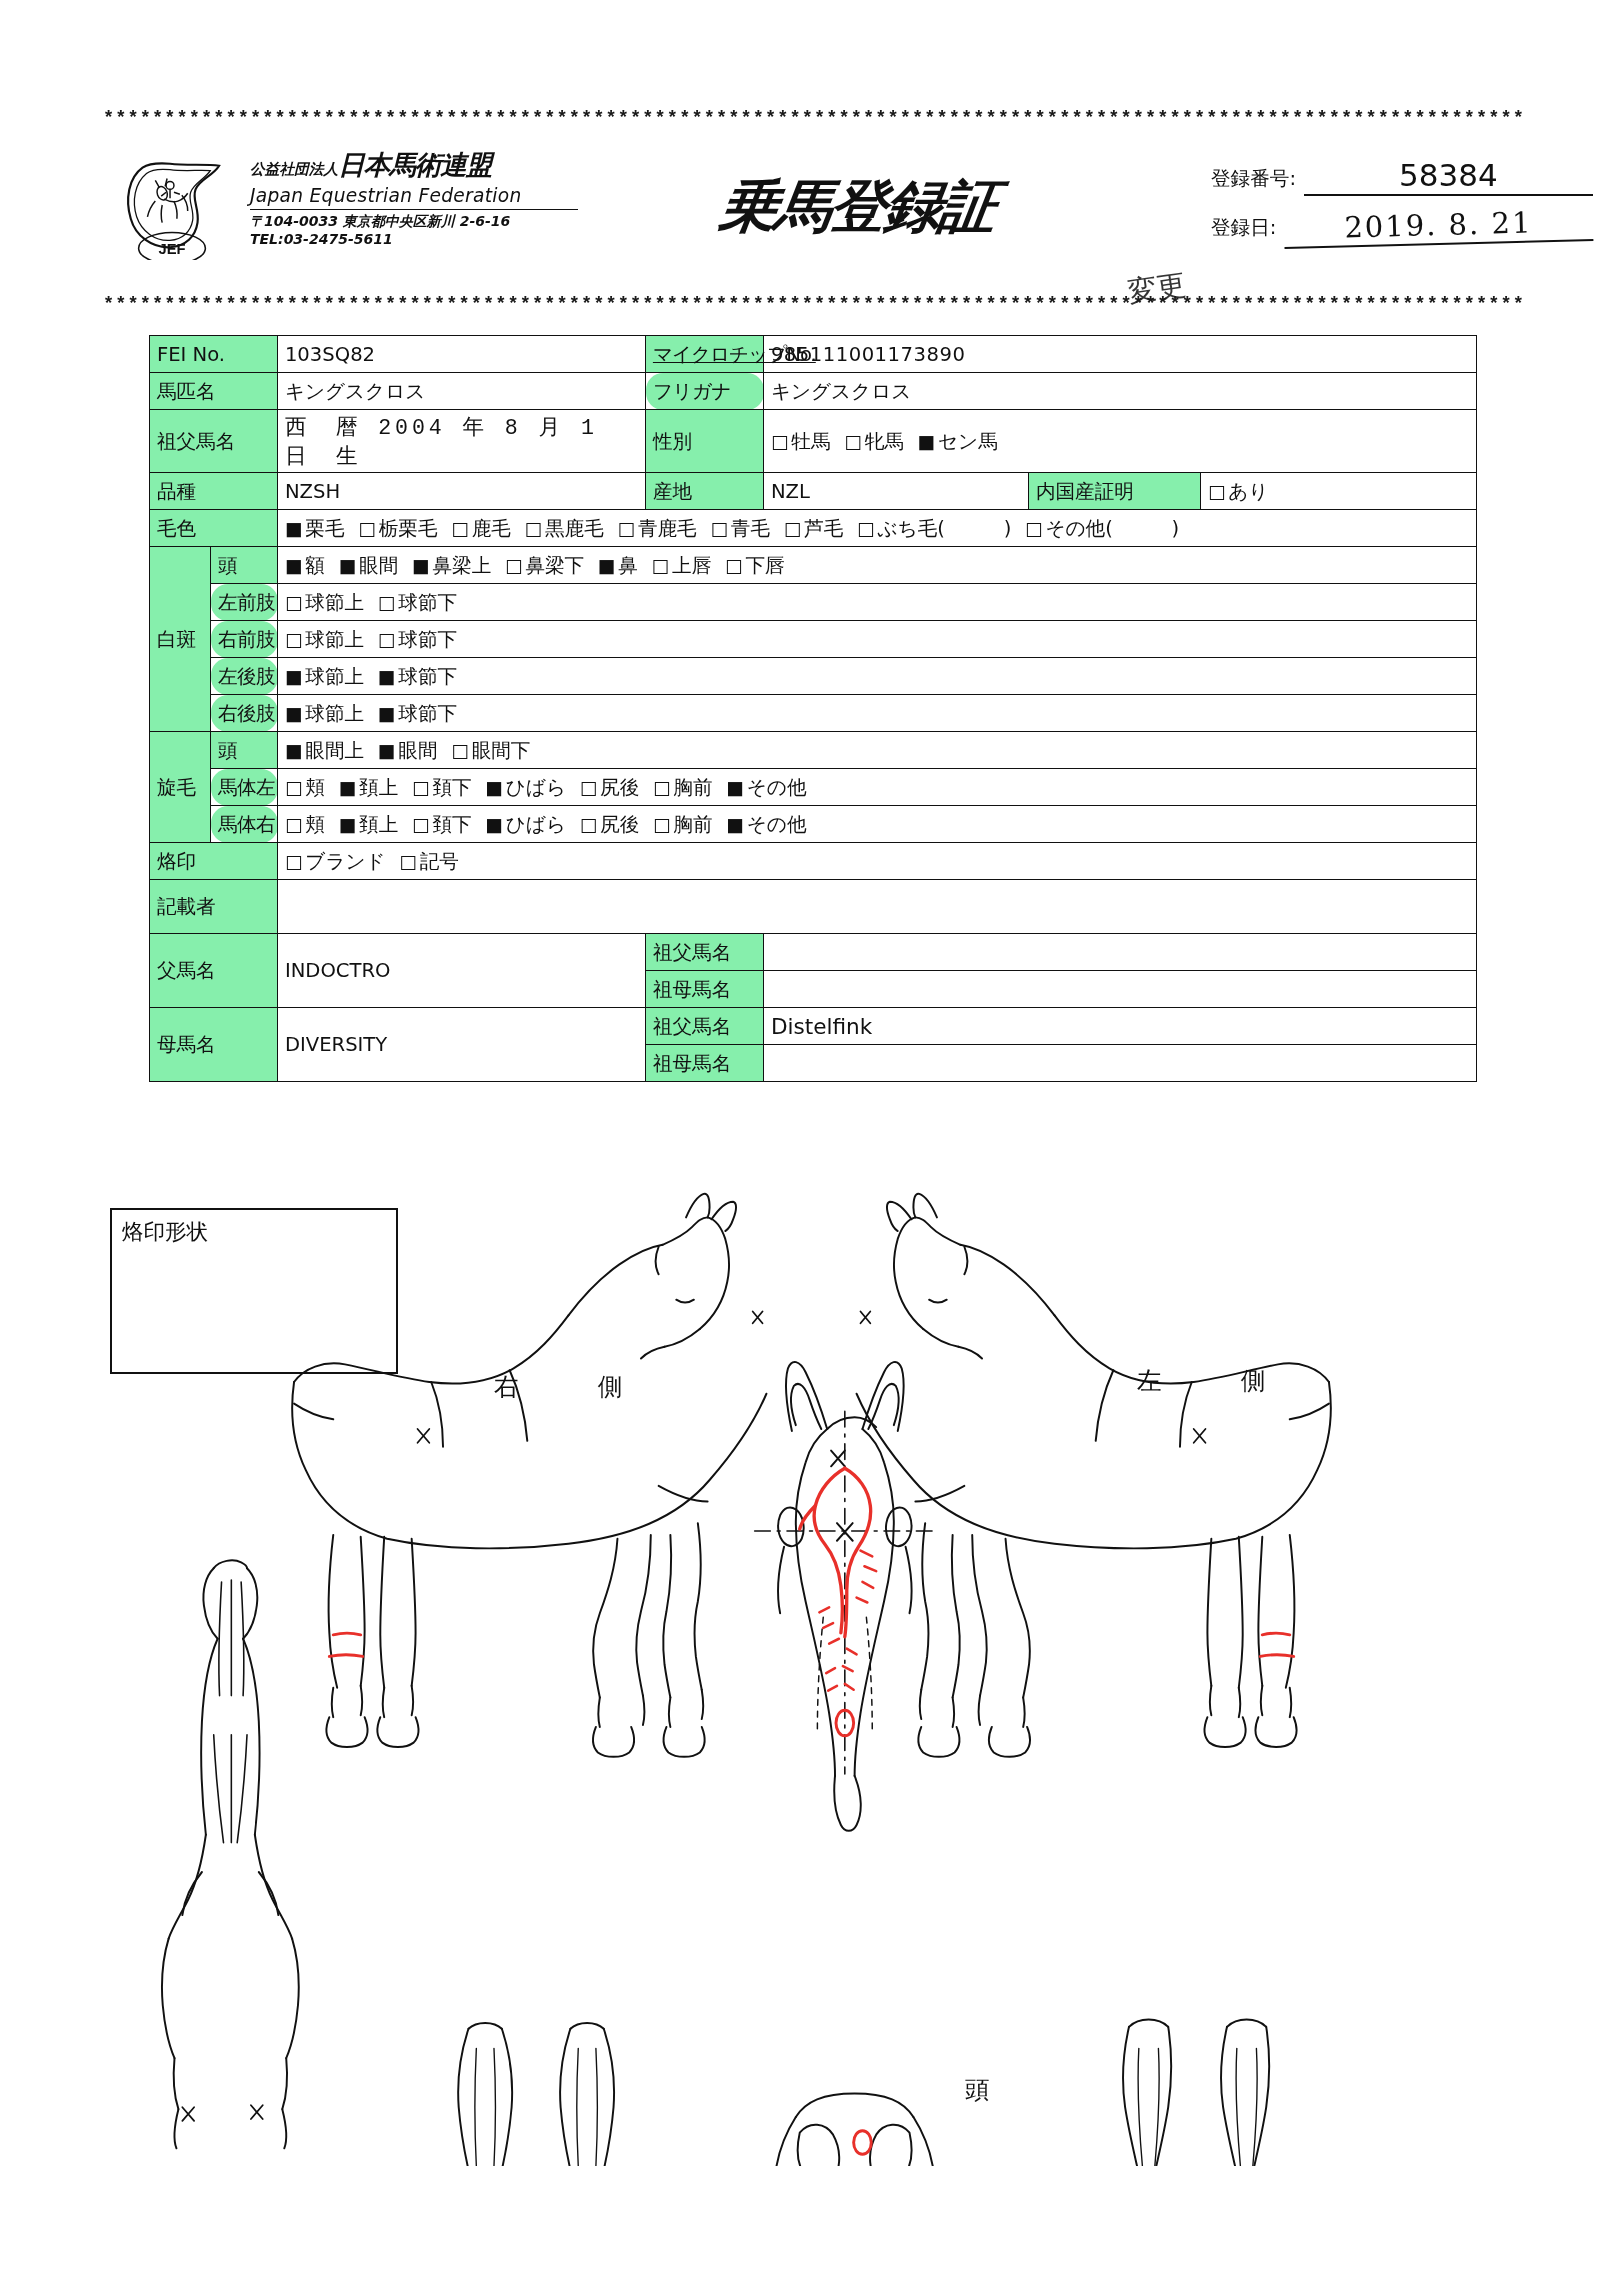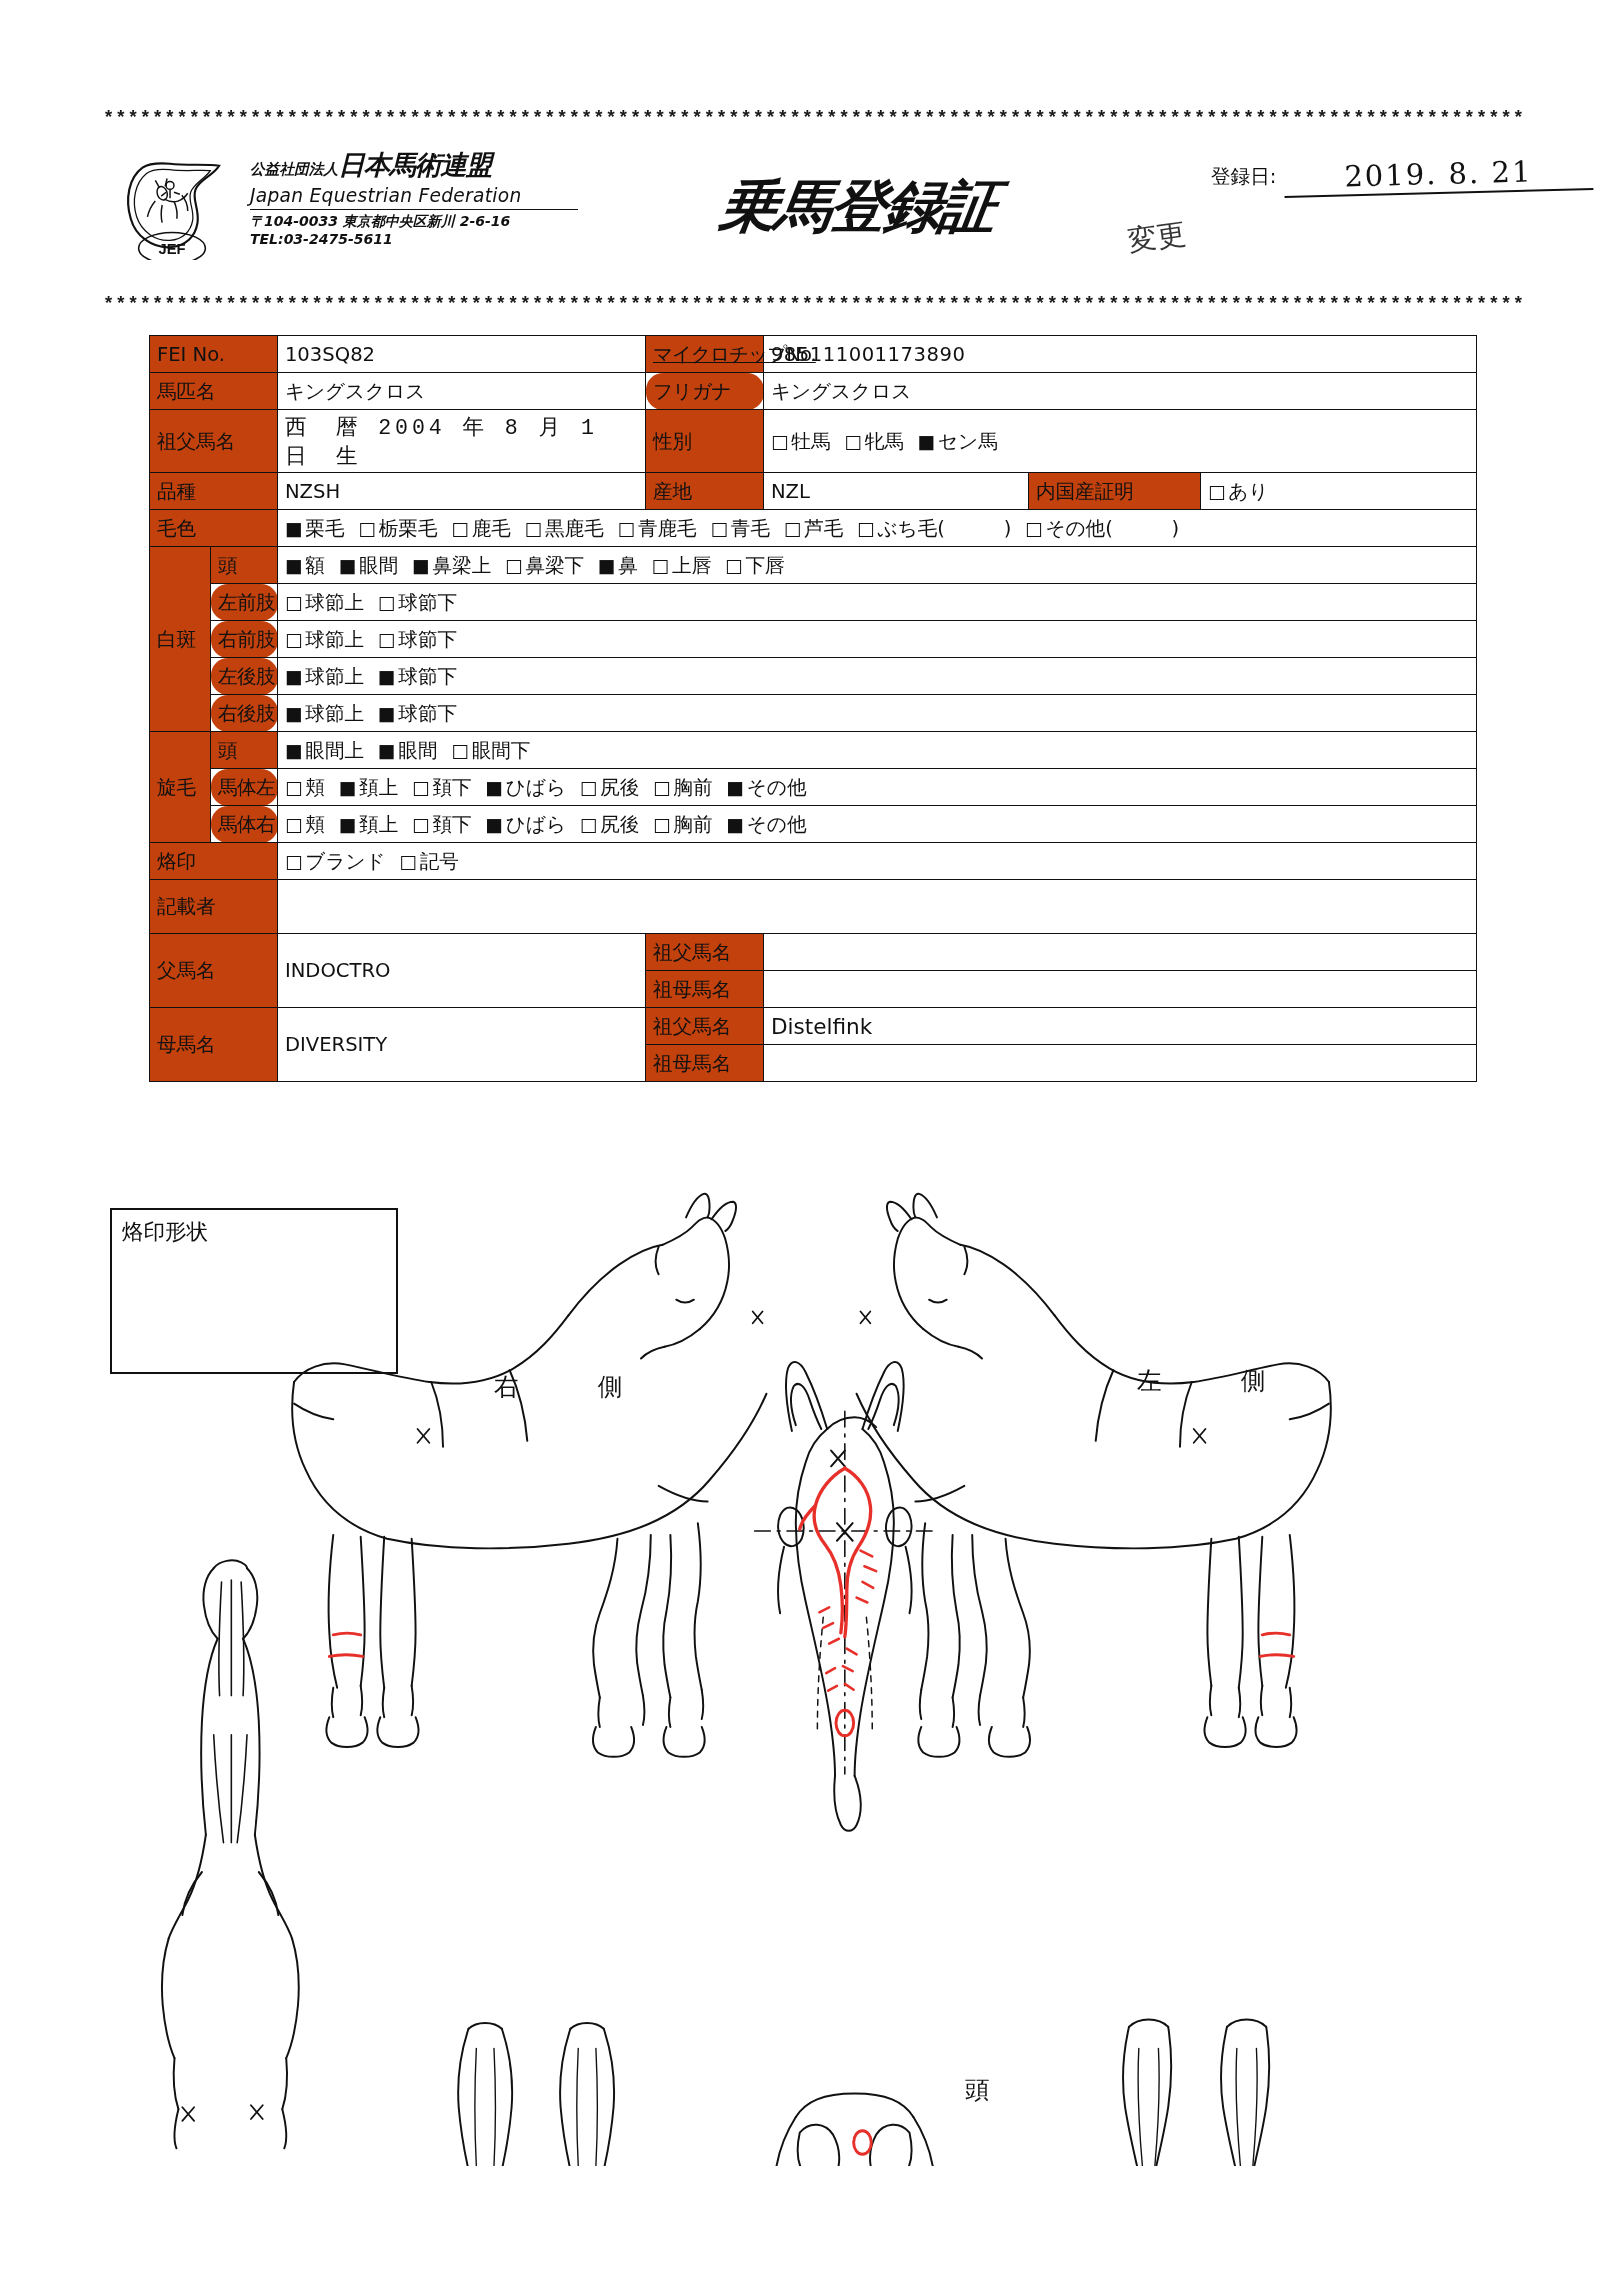--- a/index.html
+++ b/index.html
@@ -38,21 +38,21 @@
   .reg-val.hand{font-family:"DejaVu Serif",serif;font-size:29px;
                 letter-spacing:2px;transform:rotate(-1.5deg);}
   .henkou{position:absolute;left:-83px;top:61px;font-size:29px;
           font-family:"DejaVu Serif",serif;transform:rotate(-8deg);opacity:.85;}
 
   
   table.main{position:absolute;left:149px;top:335px;width:1325px;
              border-collapse:collapse;table-layout:fixed;}
   table.main td{border:1.6px solid #111;padding:2px 6.9px;font-size:19.6px;
                 height:32px;vertical-align:middle;}
-  td.lbl{background:#c2410c;text-align:left;white-space:nowrap;}
+  td.lbl{background:#86efac;text-align:left;white-space:nowrap;}
   td.lbl.c{text-align:left;}
   .val{font-size:24.5px;}
   .val.sm{font-size:21.6px;}
   .mono-no{font-size:24.5px;letter-spacing:0.5px;}
   .spaced{letter-spacing:3.9px;font-family:Liberation Mono, monospace;}
   .cb{font-size:18.6px;margin-right:2.9px;}
   .opt{white-space:nowrap;margin-right:13.7px;display:inline-block;}
   .microlbl{font-size:15.7px;letter-spacing:-1px;text-decoration:underline;}
   .tight{font-size:17.6px;letter-spacing:-0.5px;border-radius:17px;}
   .ctr{}
@@ -99,20 +99,24 @@
       </div>
       <div class="org-en">Japan Equestrian Federation</div>
       <hr class="org-hr">
       <div class="org-addr">〒104-0033 東京都中央区新川 2-6-16</div>
       <div class="org-addr">TEL:03-2475-5611</div>
     </div>
 
     <div class="doc-title">乗馬登録証</div>
 
     <div class="reg-block">
+      <div class="reg-row">
+        <span class="reg-lbl">登録番号:</span>
+        <span class="reg-val">58384</span>
+      </div>
       <div class="reg-row" style="position:relative">
         <span class="henkou">変更</span>
         <span class="reg-lbl">登録日:</span>
         <span class="reg-val hand">2019. 8. 21</span>
       </div>
     </div>
   </div>
 
   <div class="star-rule" id="rule-bottom">**********************************************************************************************************************************</div>
 

